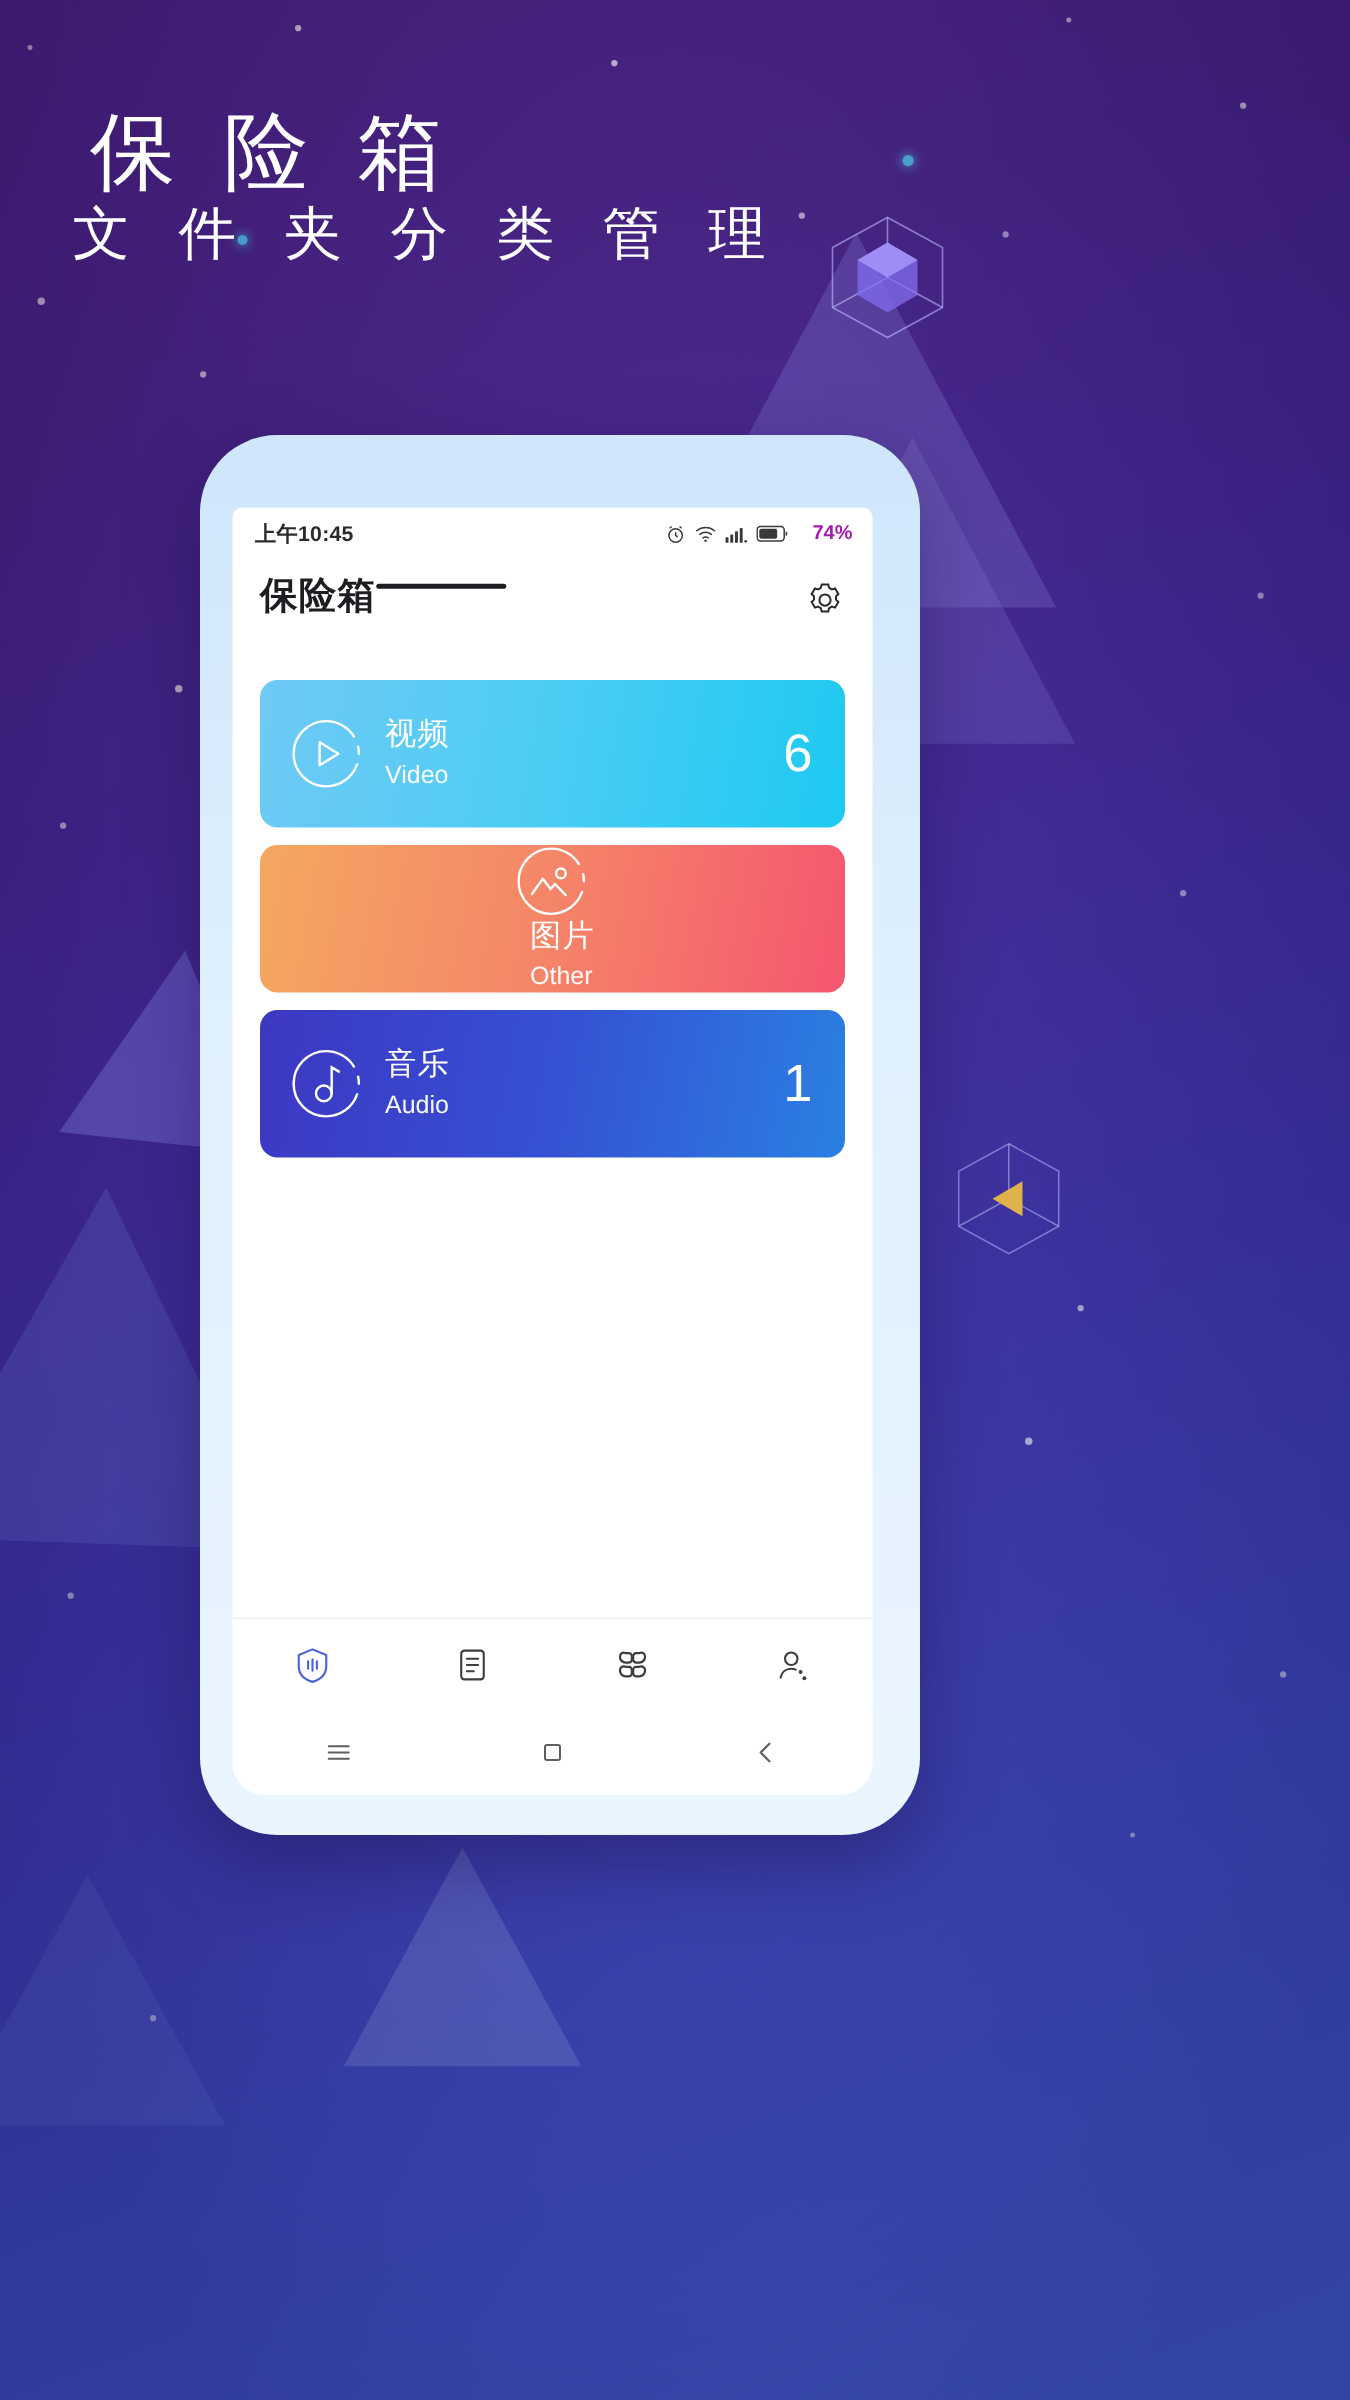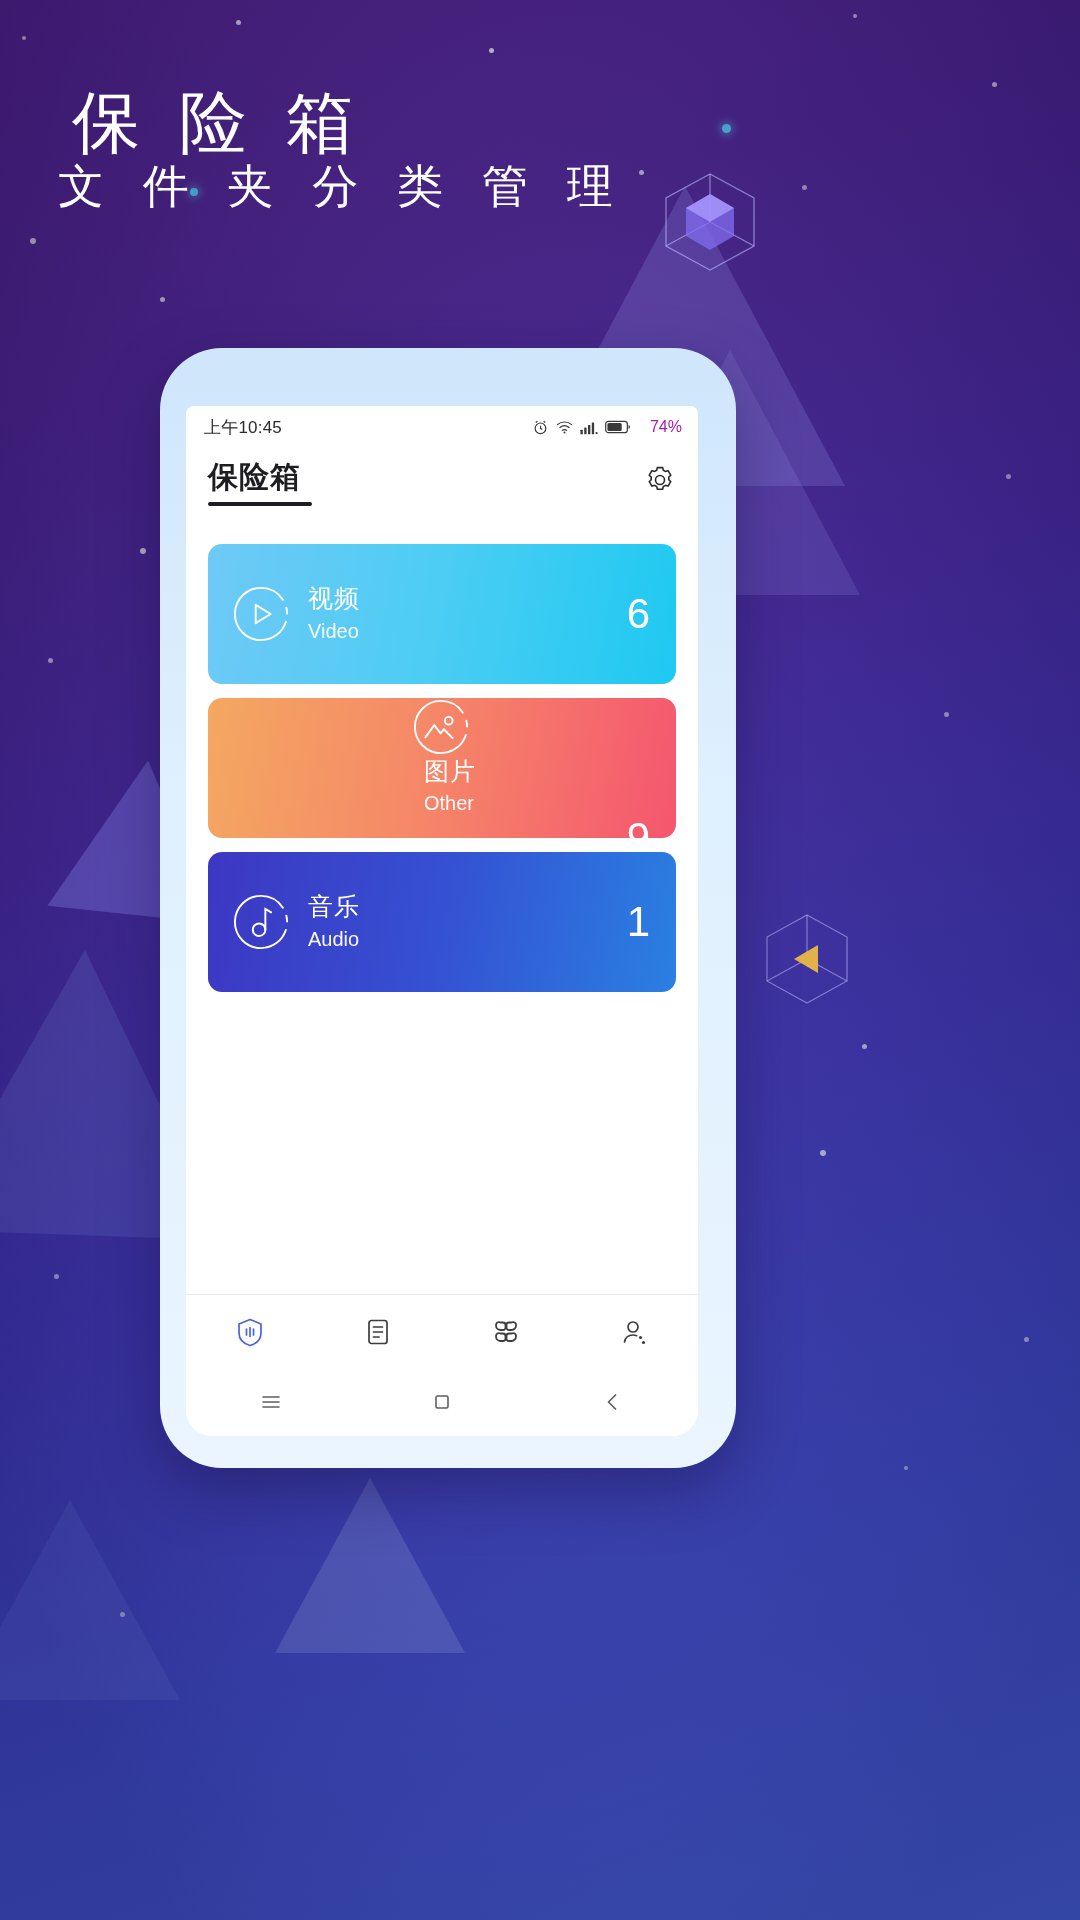--- a/index.html
+++ b/index.html
@@ -95,51 +95,52 @@
   }
 
   
   #statusbar {
     height: 42px;
     display: flex; align-items: center;
     padding: 0 16px 0 18px;
     font-size: 17px;
     color: #2b2b2b;
     flex-shrink: 0;
+    font-weight: bold;
   }
   #status-time { font-size: 17px; letter-spacing: .2px; }
   #status-right { margin-left: auto; display: flex; align-items: center; gap: 7px; }
   #status-right svg { display: block; }
   #battery-pct { font-size: 16px; margin-left: 12px; color:#a21caf; }
 
   
   #app-header {
     height: 84px;
     display: flex; align-items: flex-start;
     padding: 12px 22px 0 22px;
     flex-shrink: 0;
   }
-  #app-title-wrap { display: flex; flex-direction: column; }
+  #app-title-wrap { display: flex; flex-direction: row; }
   #app-title {
     font-size: 30px; font-weight: 700; color: #1d1d22; line-height: 1.15;
     letter-spacing: 1px;
   }
   #app-title-underline {
     width: 104px; height: 4px; background: #1d1d22; margin-top: 7px; border-radius: 2px;
   }
   #gear-btn { margin-left: auto; margin-top: 4px; cursor: pointer; }
 
   
   #card-list {
     padding: 12px 22px 0 22px;
     display: flex; flex-direction: column; gap: 14px;
     flex-shrink: 0;
   }
   .card {
-    height: 140px;
+    height: 118px;
     border-radius: 14px;
     display: flex; align-items: center;
     padding: 0 26px 0 24px;
     color: #fff;
     position: relative;
     overflow: hidden;
   }
   .card-icon { width: 58px; height: 58px; flex-shrink: 0; }
   .card-text { margin-left: 18px; display: flex; flex-direction: column; justify-content: center; }
   .card-cn { font-size: 25px; line-height: 1.25; letter-spacing: 1px; }

